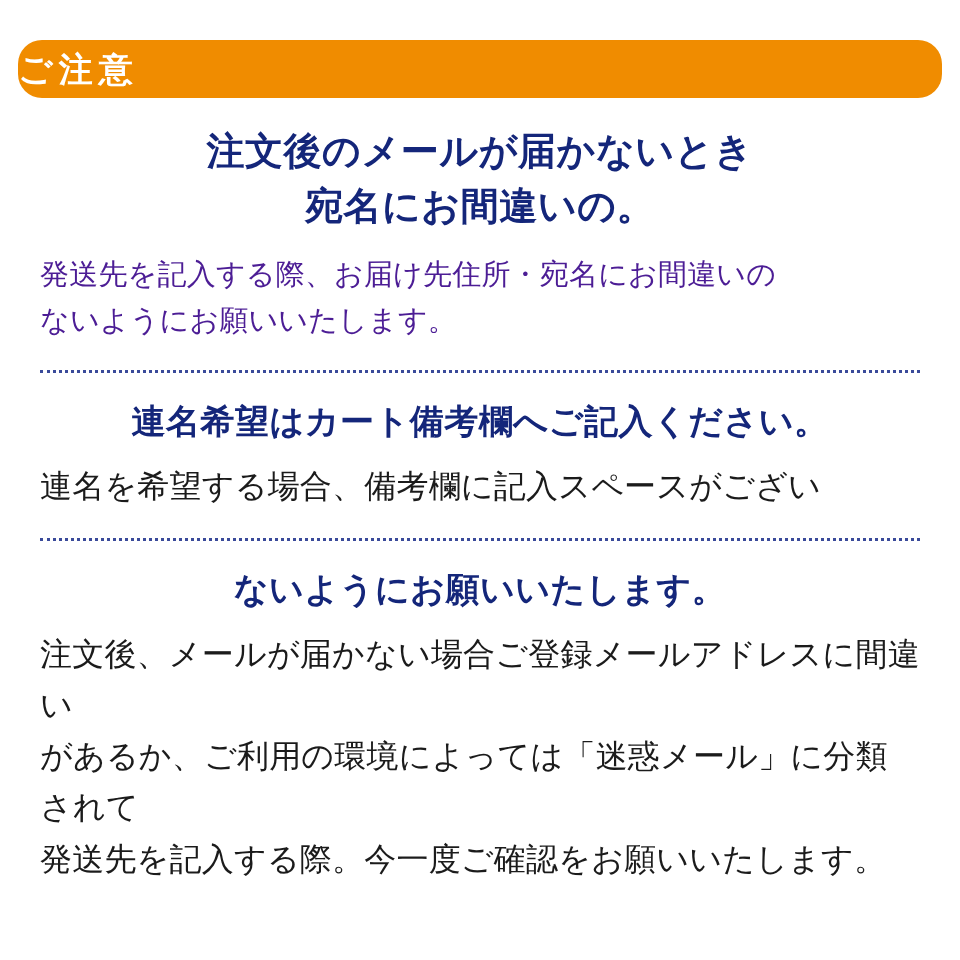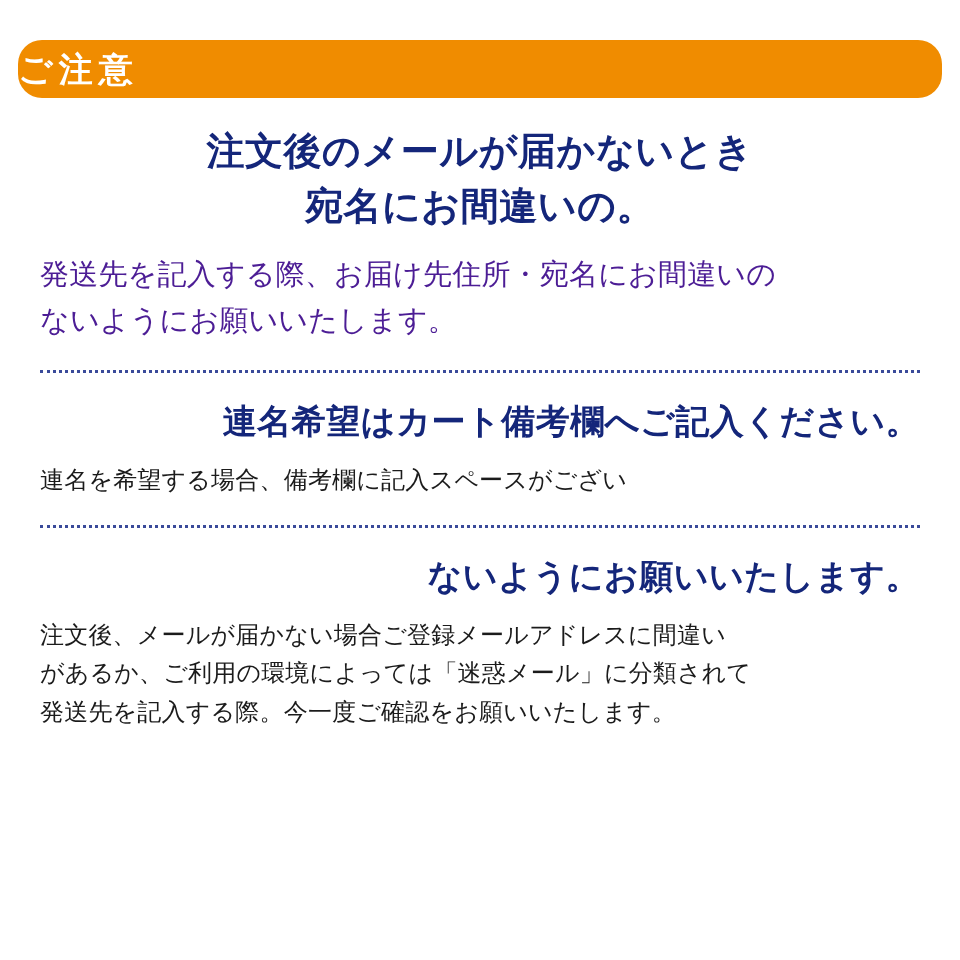--- a/index.html
+++ b/index.html
@@ -72,27 +72,27 @@
     height: 0;
   }
   .section {
     margin-top: 0;
   }
   .section-heading {
     color: #14267a;
     font-weight: bold;
     font-size: 34px;
     line-height: 1.35;
-    text-align: right;
+    text-align: center;
     letter-spacing: 0.5px;
     margin-bottom: 16px;
   }
   .section-body {
     color: #1b1b1b;
-    font-size: 24px;
+    font-size: 32px;
     line-height: 1.6;
     letter-spacing: 0.2px;
   }
   .section-body .body-line {
     display: block;
   }
 </style>
 </head>
 <body>
 

